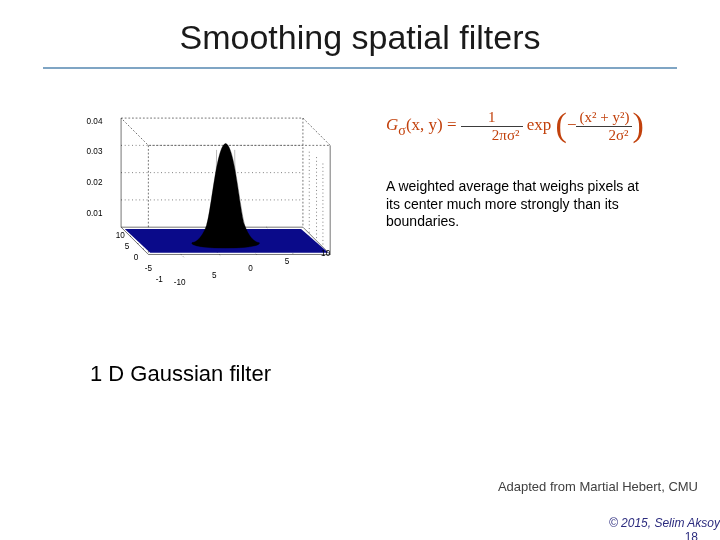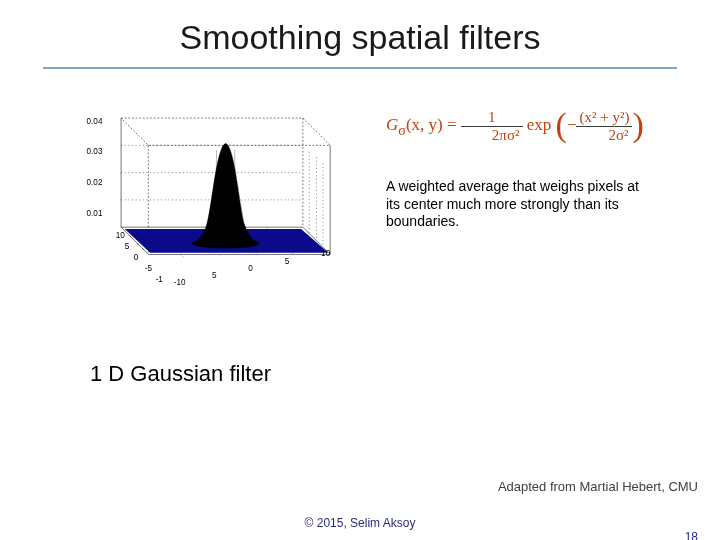--- a/index.html
+++ b/index.html
@@ -87,21 +87,21 @@
   }
   .footer {
     position: absolute;
     bottom: 10px;
     left: 0;
     width: 100%;
     font-size: 12px;
     color: #2b2b7e;
   }
   .footer .left { position: absolute; left: 22px; }
-  .footer .center { width: 100%; text-align: center; }
+  .footer .center { width: 100%; text-align: right; font-style: italic; }
   .footer .right { position: absolute; right: 22px; color: #2b2b7e; }
 </style>
 </head>
 <body>
 
 <div class="title">Smoothing spatial filters</div>
 <div class="title-underline"></div>
 
 <div class="content">
 

